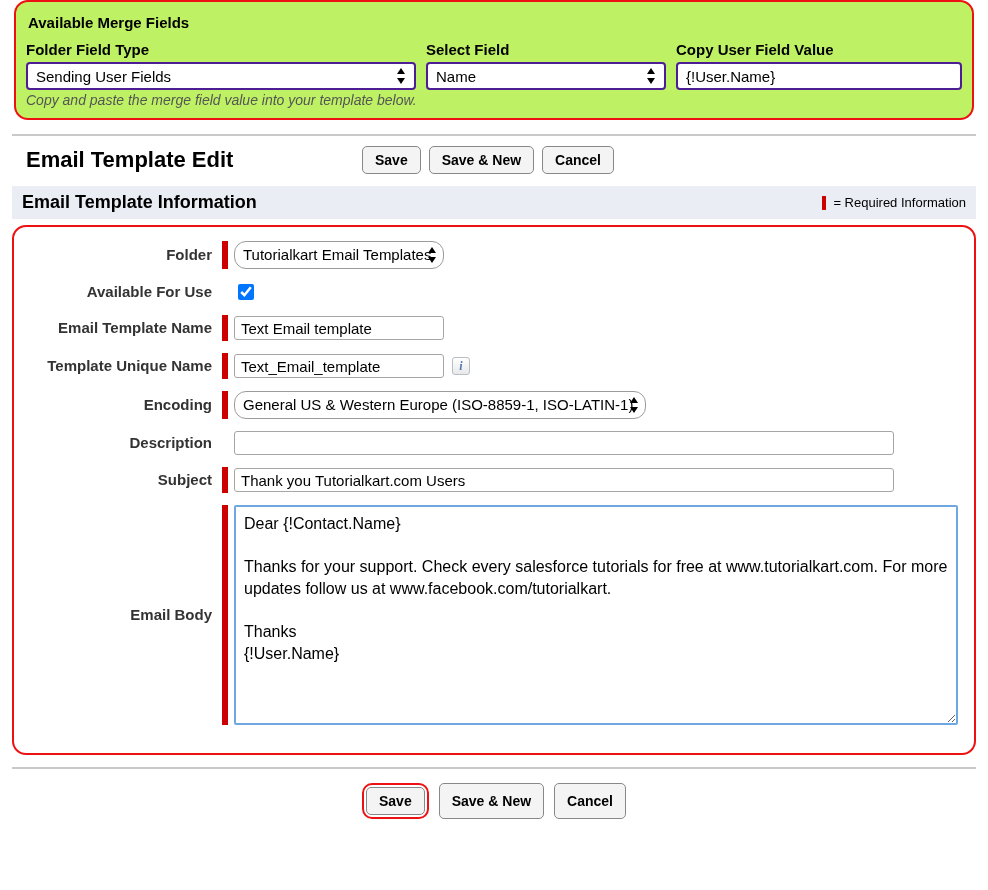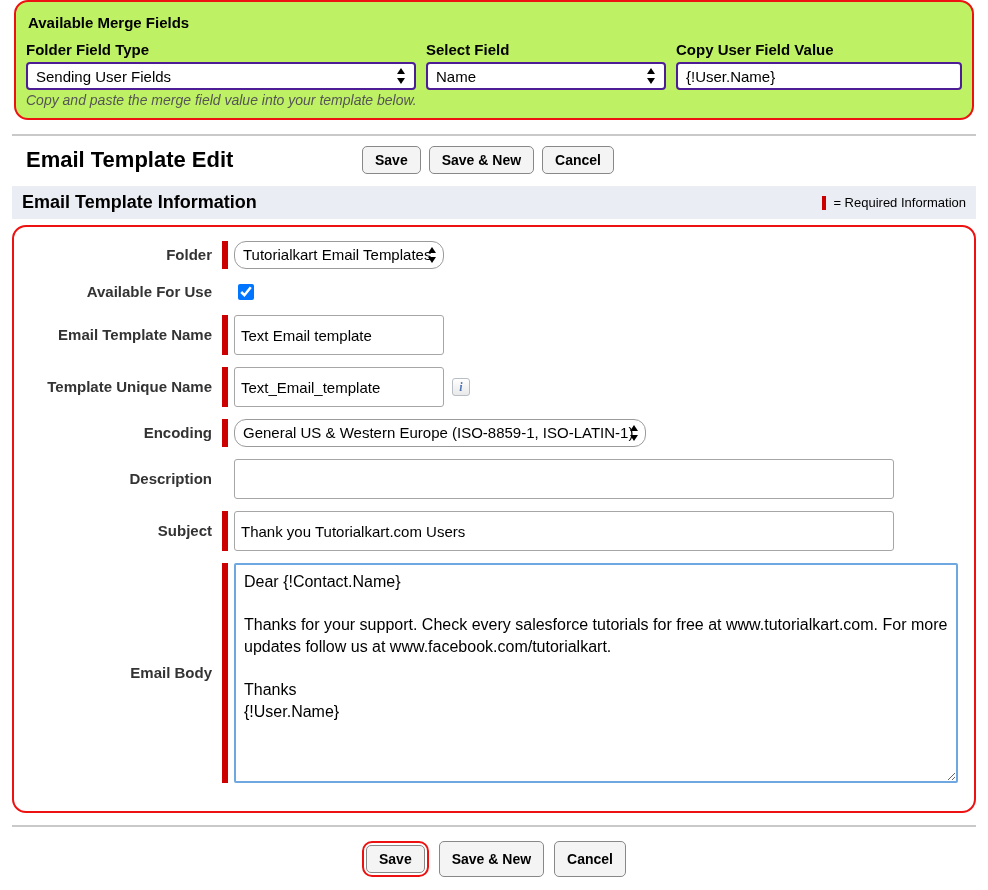--- a/index.html
+++ b/index.html
@@ -108,21 +108,21 @@
   .noreq { width:6px; margin-right:6px; }
   .ctrl { flex:1; display:flex; align-items:center; gap:8px; }
 
   .sel {
     background:#fff; border:1px solid #9b9b9b; border-radius:12px;
     height:28px; padding:0 12px 0 8px; font-size:15px; position:relative;
     display:inline-block; line-height:26px;
   }
   .sel .sort-icon{ right:4px; }
   input.txt {
-    border:1px solid #a6a6a6; border-radius:3px; height:40px;
+    border:1px solid #a6a6a6; border-radius:3px; height:24px;
     padding:0 6px; font-size:15px; background:#fff;
   }
   .txt.sm { width:210px; }
   .txt.lg { width:660px; }
 
   .info-icon {
     width:18px; height:18px; border-radius:3px;
     background:linear-gradient(#fff,#e9e9e9);
     border:1px solid #b8bec6;
     display:flex; align-items:center; justify-content:center;

